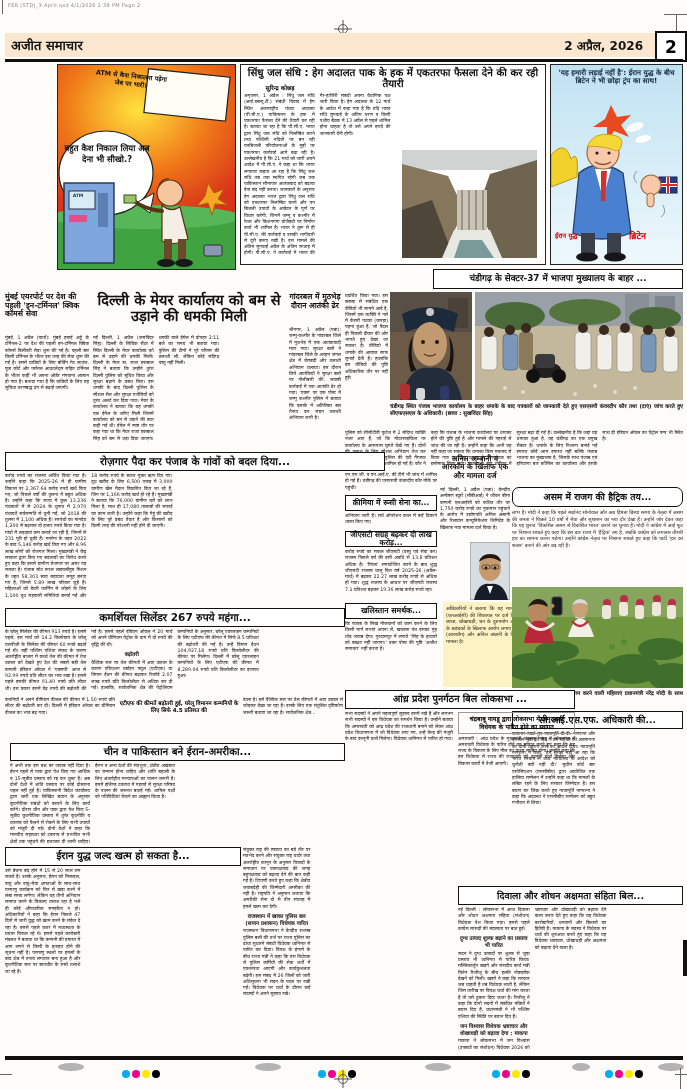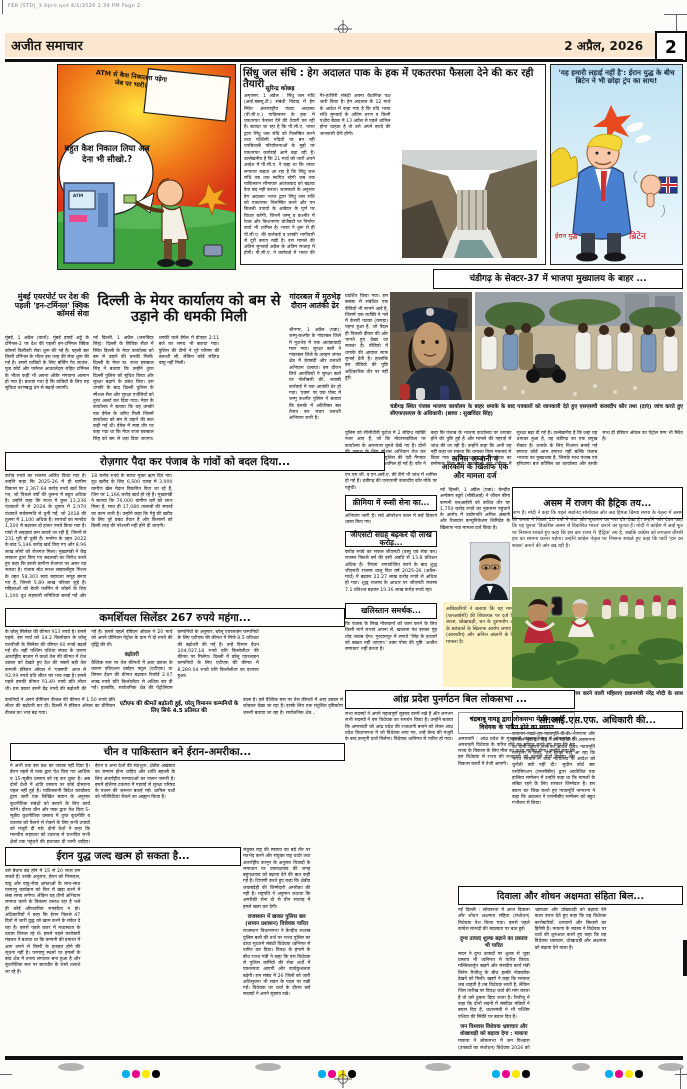--- a/index.html
+++ b/index.html
@@ -22,21 +22,21 @@
   .body p{margin:0 0 3px;}
   .cols2{column-count:2;column-gap:5px;column-fill:auto;height:100%;}
   .cols3{column-count:3;column-gap:5px;column-fill:auto;height:100%;}
   .cols4{column-count:4;column-gap:5px;column-fill:auto;height:100%;}
   .sub{font-weight:bold;text-align:center;font-size:5.4px;margin:1px 0 2px;line-height:1.25;}
   .cap{font-size:5.4px;font-weight:bold;line-height:1.28;text-align:justify;color:#111;}
   .pq{background:#ffe93e;border:1px solid #c9b400;color:#1c3fae;font-weight:bold;
       font-size:6.6px;line-height:1.3;padding:4px 5px;box-sizing:border-box;text-align:left;}
   .pq .q{font-size:12px;line-height:0;}
   .ylw{background:#fdf2c4;padding:3px;box-sizing:border-box;}
-  .red{color:#d40000;font-weight:normal;}
+  .red{color:#d40000;font-weight:bold;}
   .ell{background:#b3b3b3;border-radius:50%;}
   .dot{width:8px;height:8px;border-radius:50%;display:inline-block;margin-right:2px;}
   svg{display:block;}
 </style>
 </head>
 <body>
 
 <div class="page">
 
   <div class="abs printline" style="left:8px;top:2px;width:420px;">FER (STD)_3 April.qxd   4/1/2026   1:39 PM   Page 2</div>
@@ -92,21 +92,21 @@
       <ellipse cx="126" cy="198" rx="9" ry="4" fill="#18181a"></ellipse>
       <polygon points="150,118 156,128 166,124 160,134 170,140 157,139 154,150 150,138 139,141 147,131" fill="#f5a623" stroke="#b05a10"></polygon>
       <rect x="146" y="180" width="18" height="11" rx="2" fill="#8a97b5" stroke="#333"></rect>
     </svg>
     <div class="abs" style="left:34px;top:7px;width:78px;transform:rotate(6deg);font-size:6.4px;font-weight:bold;text-align:center;color:#111;line-height:1.3;">ATM से कैश निकालना पड़ेगा जेब पर भारी।</div>
     <div class="abs" style="left:6px;top:78px;width:86px;font-size:8.4px;font-weight:bold;text-align:center;color:#111;line-height:1.3;">बहुत कैश निकाल लिया अब देना भी सीखो.?</div>
     <div class="abs" style="left:9px;top:128px;width:22px;font-size:4.5px;font-weight:bold;color:#26324a;text-align:center;">ATM</div>
   </div>
 
   <div class="abs fr" style="left:240px;top:64px;width:306px;height:201px;"></div>
-  <div class="abs hl" style="left:243px;top:67px;width:300px;font-size:10.2px;">सिंधु जल संधि : हेग अदालत पाक के हक में एकतरफा फैसला देने की कर रही तैयारी</div>
+  <div class="abs hl" style="left:243px;top:67px;width:300px;font-size:10.2px;text-align:center;">सिंधु जल संधि : हेग अदालत पाक के हक में एकतरफा फैसला देने की कर रही तैयारी</div>
   <div class="abs" style="left:244px;top:84px;width:72px;font-size:6px;font-weight:bold;text-align:center;">सुरिन्द्र कोछड़</div>
   <div class="abs body" style="left:244px;top:93px;width:298px;height:168px;">
     <div class="cols4">अमृतसर, 1 अप्रैल : सिंधु जल संधि (आई.डब्ल्यू.टी.) संबंधी विवाद में हेग स्थित अंतरराष्ट्रीय पंचाट अदालत (पी.सी.ए.) पाकिस्तान के हक में एकतरफा फैसला देने की तैयारी कर रही है। बताया जा रहा है कि पी.सी.ए. भारत द्वारा सिंधु जल संधि को निलम्बित करने तथा पश्चिमी नदियों पर बन रही पनबिजली परियोजनाओं के मुद्दों पर एकतरफा कार्रवाई आगे बढ़ा रही है। उल्लेखनीय है कि 21 मार्च को जारी अपने आदेश में पी.सी.ए. ने कहा था कि भारत लगातार कहता आ रहा है कि सिंधु जल संधि तब तक स्थगित रहेगी जब तक पाकिस्तान सीमापार आतंकवाद को बढ़ावा देना बंद नहीं करता। जानकारों के अनुसार हेग अदालत भारत द्वारा सिंधु जल संधि को एकतरफा निलम्बित करने और पन बिजली उपायों के आवेदन के पूर्ण पर विचार करेगी, जिनमें जम्मू व कश्मीर में रेतल और किशनगंगा प्रोजैक्टों पर निर्माण कार्य भी शामिल है। भारत ने शुरू से ही पी.सी.ए. की कार्रवाई व उसकी भागीदारी से दूरी बनाए रखी है। इस मामले की अंतिम सुनवाई अप्रैल के अंतिम सप्ताह में होगी। पी.सी.ए. ने कार्रवाई में भारत की गैर-हाजिरी संबंधी अपना वैधानिक पक्ष जारी किया है। हेग अदालत के 12 मार्च के आदेश में कहा गया है कि यदि भारत संधि सुनवाई के अंतिम चरण व किसी पक्षीय बैठक में 13 अप्रैल से पहले शामिल होना चाहता है तो उसे अपने इरादे की जानकारी देनी होगी।</div>
   </div>
   <svg class="abs" style="left:402px;top:150px;" width="135" height="108" viewBox="0 0 135 108">
     <rect width="135" height="20" fill="#cfd4d2"></rect>
     <polygon points="0,108 0,14 46,26 62,60 40,108" fill="#86765c"></polygon>
     <polygon points="135,108 135,10 88,24 76,58 100,108" fill="#6f6450"></polygon>
     <polygon points="0,108 0,60 30,50 52,108" fill="#4f463a"></polygon>
     <rect x="55" y="40" width="30" height="40" fill="#c9c4b6"></rect>
@@ -155,21 +155,21 @@
       <path d="M86 106 q-6 6 0 12" stroke="#8a9aa5" fill="none"></path>
       <path d="M112 140 q4 8 -2 12" stroke="#8a9aa5" fill="none"></path>
     </svg>
     <div class="abs hl" style="left:3px;top:4px;width:125px;font-size:7.2px;text-align:center;color:#14283c;">'यह हमारी लड़ाई नहीं है': ईरान युद्ध के बीच ब्रिटेन ने भी छोड़ा ट्रंप का साथ!</div>
     <div class="abs red" style="left:78px;top:164px;font-size:9px;">ब्रिटेन</div>
     <div class="abs red" style="left:4px;top:166px;font-size:6.5px;">ईरान युद्ध</div>
   </div>
 
   <div class="abs hbox" style="left:433px;top:269px;width:250px;height:20px;font-size:8.8px;">चंडीगढ़ के सेक्टर-37 में भाजपा मुख्यालय के बाहर ...</div>
 
-  <div class="abs hl" style="left:5px;top:293px;width:84px;font-size:7.8px;text-align:right;">मुंबई एयरपोर्ट पर देश की पहली 'इन-टर्मिनल' क्विक कॉमर्स सेवा</div>
+  <div class="abs hl" style="left:5px;top:293px;width:84px;font-size:7.8px;text-align:left;">मुंबई एयरपोर्ट पर देश की पहली 'इन-टर्मिनल' क्विक कॉमर्स सेवा</div>
   <div class="abs body" style="left:5px;top:335px;width:84px;height:112px;">मुंबई, 1 अप्रैल (वार्ता): मुंबई हवाई अड्डे के टर्मिनल-2 पर देश की पहली इन-टर्मिनल क्विक कॉमर्स डिलीवरी सेवा शुरू की गई है। पहली बार किसी टर्मिनल के भीतर इस तरह की सेवा शुरू की गई है। इससे यात्रियों के लिए बोर्डिंग गेट लाउंज, फूड कोर्ट और पर्सनल आउटलेट्स सहित टर्मिनल के भीतर कहीं भी अपना ऑर्डर मंगवाना आसान हो गया है। बताया गया है कि यात्रियों के लिए यह सुविधा चरणबद्ध ढंग से बढ़ाई जाएगी।</div>
 
   <div class="abs hl" style="left:93px;top:292px;width:192px;font-size:14.5px;text-align:center;">दिल्ली के मेयर कार्यालय को बम से उड़ाने की धमकी मिली</div>
   <div class="abs body" style="left:93px;top:335px;width:192px;height:112px;">
     <div class="cols3">नई दिल्ली, 1 अप्रैल (जसविंदर सिंह): दिल्ली के सिविक सैंटर में स्थित दिल्ली के मेयर कार्यालय को बम से उड़ाने की धमकी मिली। दिल्ली के मेयर डा. राजा इकबाल सिंह ने बताया कि उन्होंने तुरंत दिल्ली पुलिस को सूचित किया और सुरक्षा बढ़ाने के प्रबंध किए। इस धमकी के बाद दिल्ली पुलिस के स्पैशल सैल और सुरक्षा एजेंसियों को तुरंत अलर्ट कर दिया गया। मेयर के कार्यालय ने बताया कि यह धमकी एक ईमेल के जरिए मिली जिसमें कार्यालय को बम से उड़ाने की बात कही गई थी। ईमेल में स्पष्ट तौर पर कहा गया था कि मेयर राजा इकबाल सिंह को बम से उड़ा दिया जाएगा। धमकी वाले ईमेल में दोपहर 2:11 बजे का समय भी बताया गया। पुलिस की टीमों ने पूरे परिसर की तलाशी ली, लेकिन कोई संदिग्ध वस्तु नहीं मिली।</div>
   </div>
 
   <div class="abs hl" style="left:289px;top:293px;width:52px;font-size:7.6px;text-align:center;">गांदरबल में मुठभेड़ दौरान आतंकी ढेर</div>
   <div class="abs body" style="left:289px;top:327px;width:52px;height:120px;">श्रीनगर, 1 अप्रैल (पत्रा): जम्मू-कश्मीर के गांदरबल जिले में मुठभेड़ में एक आतंकवादी मारा गया। सुरक्षा बलों ने गांदरबल जिले के अरहम जंगल क्षेत्र में घेराबंदी और तलाशी अभियान चलाया। इस दौरान छिपे आतंकियों ने सुरक्षा बलों पर गोलीबारी की, जवाबी कार्रवाई में एक आतंकी ढेर हो गया। 'एक्स' पर एक पोस्ट में जम्मू कश्मीर पुलिस ने बताया कि इलाके में अतिरिक्त बल तैनात कर सघन तलाशी अभियान जारी है।</div>
 
@@ -265,21 +265,21 @@
     <polygon points="17,44 23,44 20,52" fill="#fff"></polygon>
     <ellipse cx="20" cy="26" rx="11" ry="13" fill="#c79a6e"></ellipse>
     <path d="M9 20 q2 -8 11 -8 q10 0 11 8 q-6 -4 -11 -4 q-6 0 -11 4z" fill="#20160e"></path>
     <circle cx="16" cy="26" r="1.4" fill="#1a120a"></circle>
       <circle cx="25" cy="26" r="1.4" fill="#1a120a"></circle>
     <rect x="12" y="23" width="8" height="4" rx="2" fill="none" stroke="#333" stroke-width="0.7"></rect>
     <rect x="21" y="23" width="8" height="4" rx="2" fill="none" stroke="#333" stroke-width="0.7"></rect>
   </svg>
   <div class="abs body ylw" style="left:443px;top:602px;width:132px;height:85px;font-size:4.9px;">अधिकारियों ने बताया कि यह मामला भारतीय जीवन बीमा निगम (एलआईसी) की शिकायत पर दर्ज किया गया है और इसमें अत्यधिक ब्याज, धोखाधड़ी, धन के दुरुपयोग और स्वदेशी रिलायंस कम्युनिकेशंस के प्रबंधकों के खिलाफ आरोप लगाए गए हैं। यह रिलायंस कम्युनिकेशंस (आरकॉम) और अनिल अंबानी के खिलाफ दर्ज हुआ एक और बीमा मामला है।</div>
 
-  <div class="abs hbox" style="left:512px;top:487px;width:171px;height:32px;font-size:9.2px;">असम में राजग की हैट्रिक तय...</div>
+  <div class="abs hbox" style="left:512px;top:487px;width:171px;height:20px;font-size:9.2px;border-radius:7px;">असम में राजग की हैट्रिक तय...</div>
   <div class="abs body" style="left:512px;top:509px;width:171px;height:76px;font-size:4.9px;">लाभ है। मोदी ने कहा कि पहले सर्बानंद सोनोवाल और अब हिमंता बिस्वा सरमा के नेतृत्व में असम की जनता ने पिछले 10 वर्षों में सेवा और सुशासन का नया दौर देखा है। उन्होंने जोर देकर कहा कि यह चुनाव 'विकसित असम से विकसित भारत' बनाने का चुनाव है। मोदी ने कांग्रेस में आई फूट पर निशाना साधते हुए कहा कि इस बार राज्य में 'हैट्रिक' तय है, जबकि कांग्रेस को लगातार तीसरी हार का सामना करना पड़ेगा। उन्होंने कांग्रेस नेतृत्व पर निशाना साधते हुए कहा कि पार्टी 'हार का शतक' बनाने की ओर बढ़ रही है।</div>
   <svg class="abs" style="left:512px;top:587px;" width="171" height="101" viewBox="0 0 171 101">
     <rect width="171" height="101" fill="#6f963f"></rect>
     <rect x="0" y="0" width="171" height="30" fill="#87a55c"></rect>
     <g fill="#3f6f2a">
       <ellipse cx="20" cy="80" rx="26" ry="14"></ellipse>
         <ellipse cx="70" cy="88" rx="30" ry="16"></ellipse>
       <ellipse cx="120" cy="82" rx="28" ry="15"></ellipse>
         <ellipse cx="160" cy="90" rx="24" ry="14"></ellipse>
       <ellipse cx="45" cy="64" rx="22" ry="10"></ellipse>

